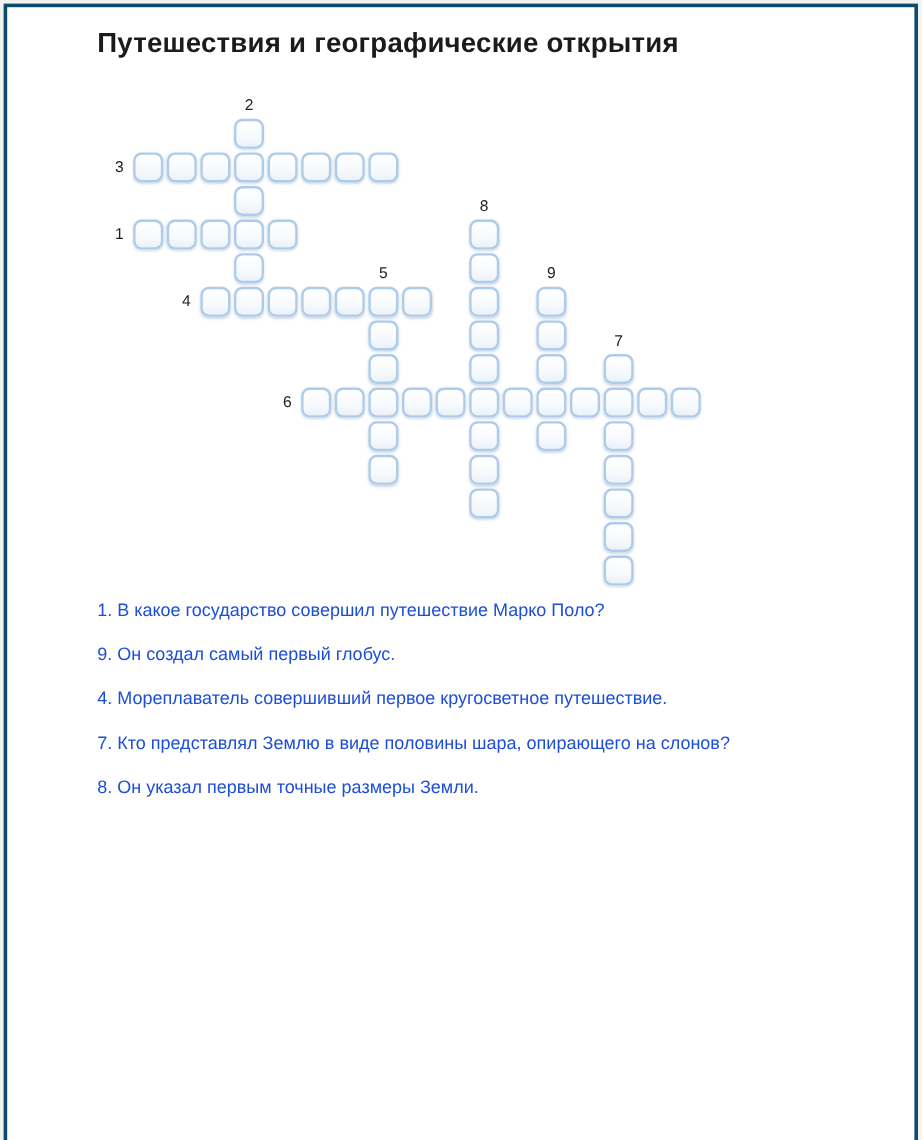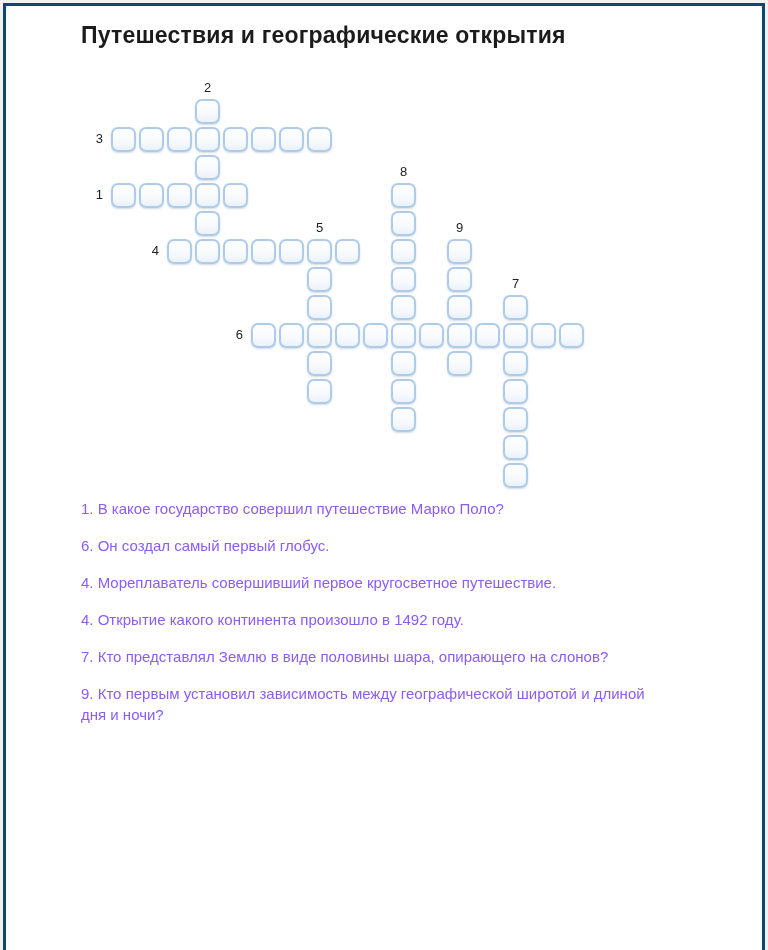--- a/index.html
+++ b/index.html
@@ -52,21 +52,21 @@
   .clues {
     position: absolute;
     left: 75px;
     right: 75px;
     top: 492px;
   }
   .clue {
     max-width: 580px;
     font-size: 15px;
     line-height: 21px;
-    color: #8b5cf6;
+    color: #1d4ed8;
     margin-bottom: 16px;
   }
   .footer {
     position: absolute;
     left: 0;
     right: 0;
     bottom: 0;
     height: 50px;
     border-top: 1px solid #e7e7e7;
     text-align: center;
@@ -148,20 +148,19 @@
       <div class="cell" style="left: 385px; top: 401px;"></div>
       <div class="wnum" style="left: 441px; top: 214px; width: 25px; text-align: center;">9</div>
       <div class="cell" style="left: 441px; top: 233px;"></div>
       <div class="cell" style="left: 441px; top: 261px;"></div>
       <div class="cell" style="left: 441px; top: 289px;"></div>
       <div class="cell" style="left: 441px; top: 345px;"></div>
     </div>
 
   <div class="clues">
       <div class="clue">1. В какое государство совершил путешествие Марко Поло?</div>
-      <div class="clue">6. Он создал самый первый глобус.</div>
+      <div class="clue">9. Он создал самый первый глобус.</div>
       <div class="clue">4. Мореплаватель совершивший первое кругосветное путешествие.</div>
-      <div class="clue">4. Открытие какого континента произошло в 1492 году.</div>
       <div class="clue">7. Кто представлял Землю в виде половины шара, опирающего на слонов?</div>
-      <div class="clue">9. Кто первым установил зависимость между географической широтой и длиной дня и ночи?</div>
+      <div class="clue">8. Он указал первым точные размеры Земли.</div>
     </div>
 
 </div>
 
 </body></html>

